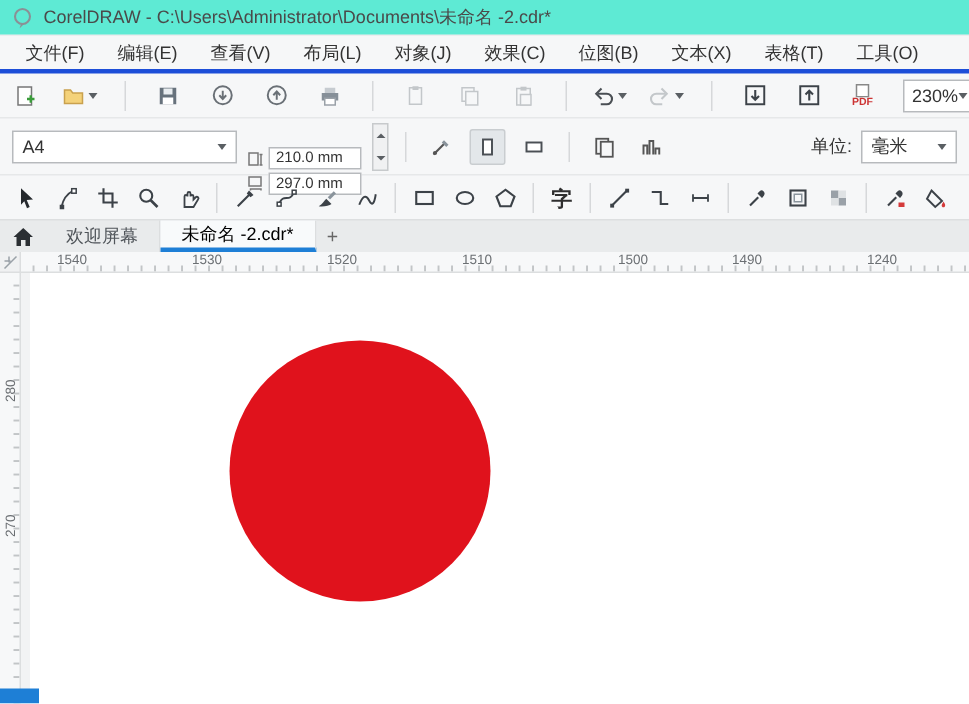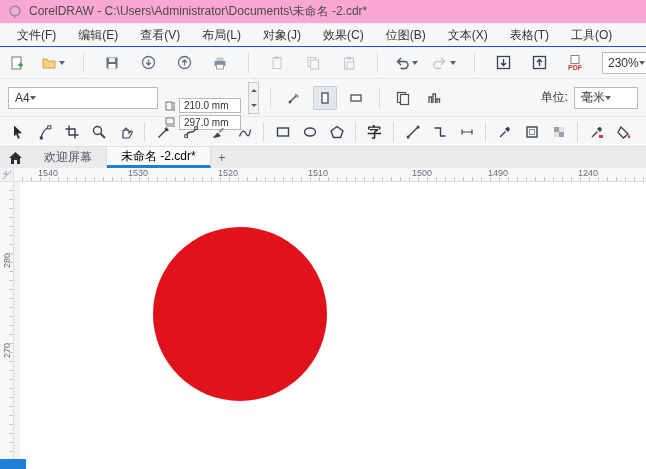--- a/index.html
+++ b/index.html
@@ -7,38 +7,38 @@
   body { font-family:"Liberation Sans","DejaVu Sans",sans-serif; font-size:12px; background:#fff; color:#333; }
 
   
   .sep { width:1px; height:20px; background:#d6d8da; margin:0 4px; flex:0 0 auto; }
   .tri-down { width:0; height:0; border-left:3px solid transparent; border-right:3px solid transparent; border-top:4px solid #5a5f63; }
   .tri-up-s { width:0; height:0; border-left:3px solid transparent; border-right:3px solid transparent; border-bottom:3px solid #5a5f63; }
   .tri-down-s { width:0; height:0; border-left:3px solid transparent; border-right:3px solid transparent; border-top:3px solid #5a5f63; }
   svg { display:block; }
 
   
-  .titlebar { height:24px; background:#f9a8d4; display:flex; align-items:center; padding:0 8px; gap:7px; border-bottom:1px solid #ececee; }
+  .titlebar { height:24px; background:#5eead4; display:flex; align-items:center; padding:0 8px; gap:7px; border-bottom:1px solid #ececee; }
   .titlebar .title { font-size:12px; color:#4a4a4a; white-space:nowrap; }
 
   
   .menubar { height:22px; background:#f6f7f8; display:flex; align-items:center; padding:0 6px; }
   .menu-item { padding:2px 11px; color:#333; cursor:default; white-space:nowrap; }
 
   
-  .toolbar { height:32px; background:#f6f7f8; border-top:1px solid #1d4ed8; display:flex; align-items:center; padding:0 5px; gap:12px; }
+  .toolbar { height:32px; background:#f6f7f8; border-top:3px solid #1d4ed8; display:flex; align-items:center; padding:0 5px; gap:12px; }
   .tbtn { min-width:24px; height:24px; display:flex; align-items:center; justify-content:center; border-radius:2px; flex:0 0 auto; }
   .tbtn.withdd { padding-right:2px; gap:2px; }
   .zoom-combo { width:66px; height:22px; background:#fff; border:1px solid #b7babd; display:flex; align-items:center; justify-content:space-between; padding:0 5px; margin:0 3px; }
   .pdf-wrap { display:flex; flex-direction:column; align-items:center; justify-content:center; }
   .pdf-label { font-size:7px; font-weight:bold; color:#c33; line-height:7px; }
 
   
   .propbar { height:38px; background:#f6f7f8; border-top:1px solid #e6e8e9; display:flex; align-items:center; padding:0 8px; gap:7px; }
-  .combo { background:#fff; border:1px solid #b7babd; height:22px; display:flex; align-items:center; padding:0 6px; color:#333; }
+  .combo { background:#fff; border:1px solid #b7babd; height:22px; display:flex; align-items:center; justify-content:space-between; padding:0 6px; color:#333; }
   .combo-a4 { width:150px; }
   .combo-units { width:64px; }
   .dims { display:flex; flex-direction:column; gap:2px;margin-top:32px; }
   .dim-row { display:flex; align-items:center; gap:3px; }
   .dim-input { width:62px; height:15px; border:1px solid #b7babd; background:#fff; font-size:10px; display:flex; align-items:center; padding:0 4px; color:#333; }
   .stepper { width:11px; height:32px; border:1px solid #c7cacc; background:#f0f1f2; display:flex; flex-direction:column; align-items:center; justify-content:space-around; }
   .pbtn { width:24px; height:24px; display:flex; align-items:center; justify-content:center; border-radius:2px; }
   .pbtn.sel { background:#e3e7ea; border:1px solid #c9cdd0; }
   .units-group { margin-left:auto; display:flex; align-items:center; gap:6px; }
   .units-label { color:#333; }

